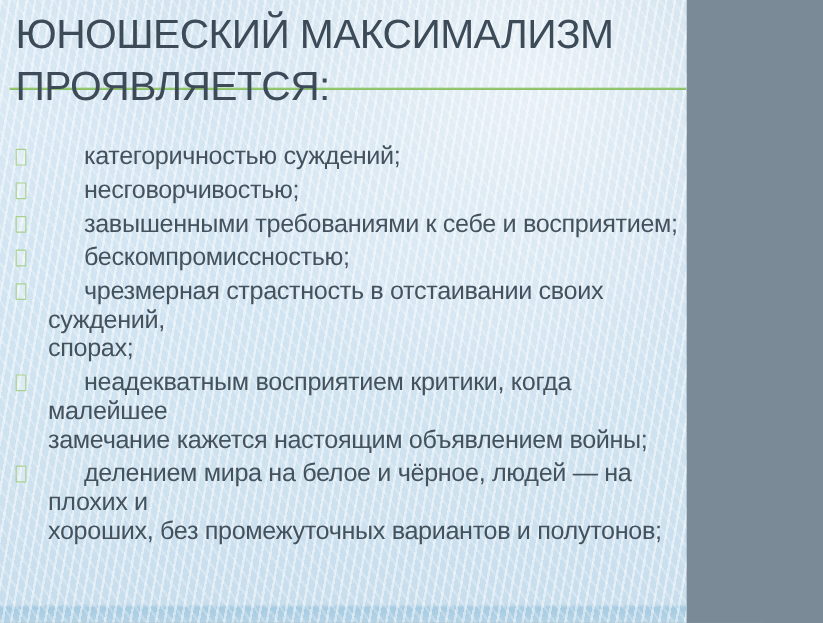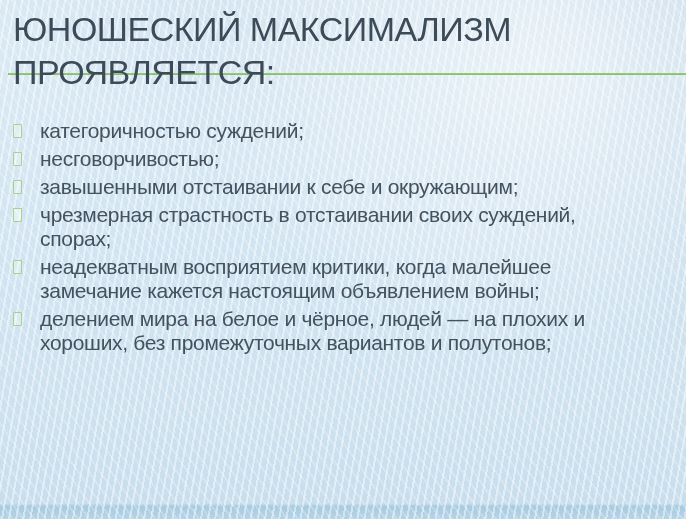--- a/index.html
+++ b/index.html
@@ -3,21 +3,21 @@
 <meta charset="utf-8">
 <style>
   html, body {
     margin: 0;
     padding: 0;
     background: #7a8a96;
     font-family: "Liberation Sans", sans-serif;
   }
   .slide {
     position: relative;
-    width: 686px;
+    width: 572px;
     height: 519px;
     overflow: hidden;
     background-color: #d2e4f1;
     background-image:
       
       repeating-linear-gradient(100deg,
         rgba(255,255,255,0.45) 0px, rgba(255,255,255,0.45) 2px,
         rgba(255,255,255,0) 2px, rgba(255,255,255,0) 7px),
       
       repeating-linear-gradient(55deg,
@@ -69,20 +69,21 @@
     position: relative;
     padding-left: 30px;
     margin-bottom: 4px;
     font-size: 21px;
     line-height: 24px;
     letter-spacing: -0.3px;
     color: #44525e;
   }
   .bullet-list li .item-text {
     white-space: pre-line;
+    margin-left: 30px;
   }
   .bullet-sq {
     position: absolute;
     left: 3px;
     top: 5px;
     width: 7px;
     height: 12px;
     border: 1px solid #a9d18e;
     border-radius: 1px;
     background: rgba(255,255,255,0.25);
@@ -101,24 +102,25 @@
     <li>
       <span class="bullet-sq"></span>
       <span class="item-text">категоричностью суждений;</span>
     </li>
     <li>
       <span class="bullet-sq"></span>
       <span class="item-text">несговорчивостью;</span>
     </li>
     <li>
       <span class="bullet-sq"></span>
-      <span class="item-text">завышенными отстаивании к себе и окружающим;</span>
+      <span class="item-text">завышенными требованиями к себе и восприятием;</span>
     </li>
     <li>
       <span class="bullet-sq"></span>
+      <span class="item-text">бескомпромиссностью;</span>
     </li>
     <li>
       <span class="bullet-sq"></span>
       <span class="item-text">чрезмерная страстность в отстаивании своих суждений,
 спорах;</span>
     </li>
     <li>
       <span class="bullet-sq"></span>
       <span class="item-text">неадекватным восприятием критики, когда малейшее
 замечание кажется настоящим объявлением войны;</span>

